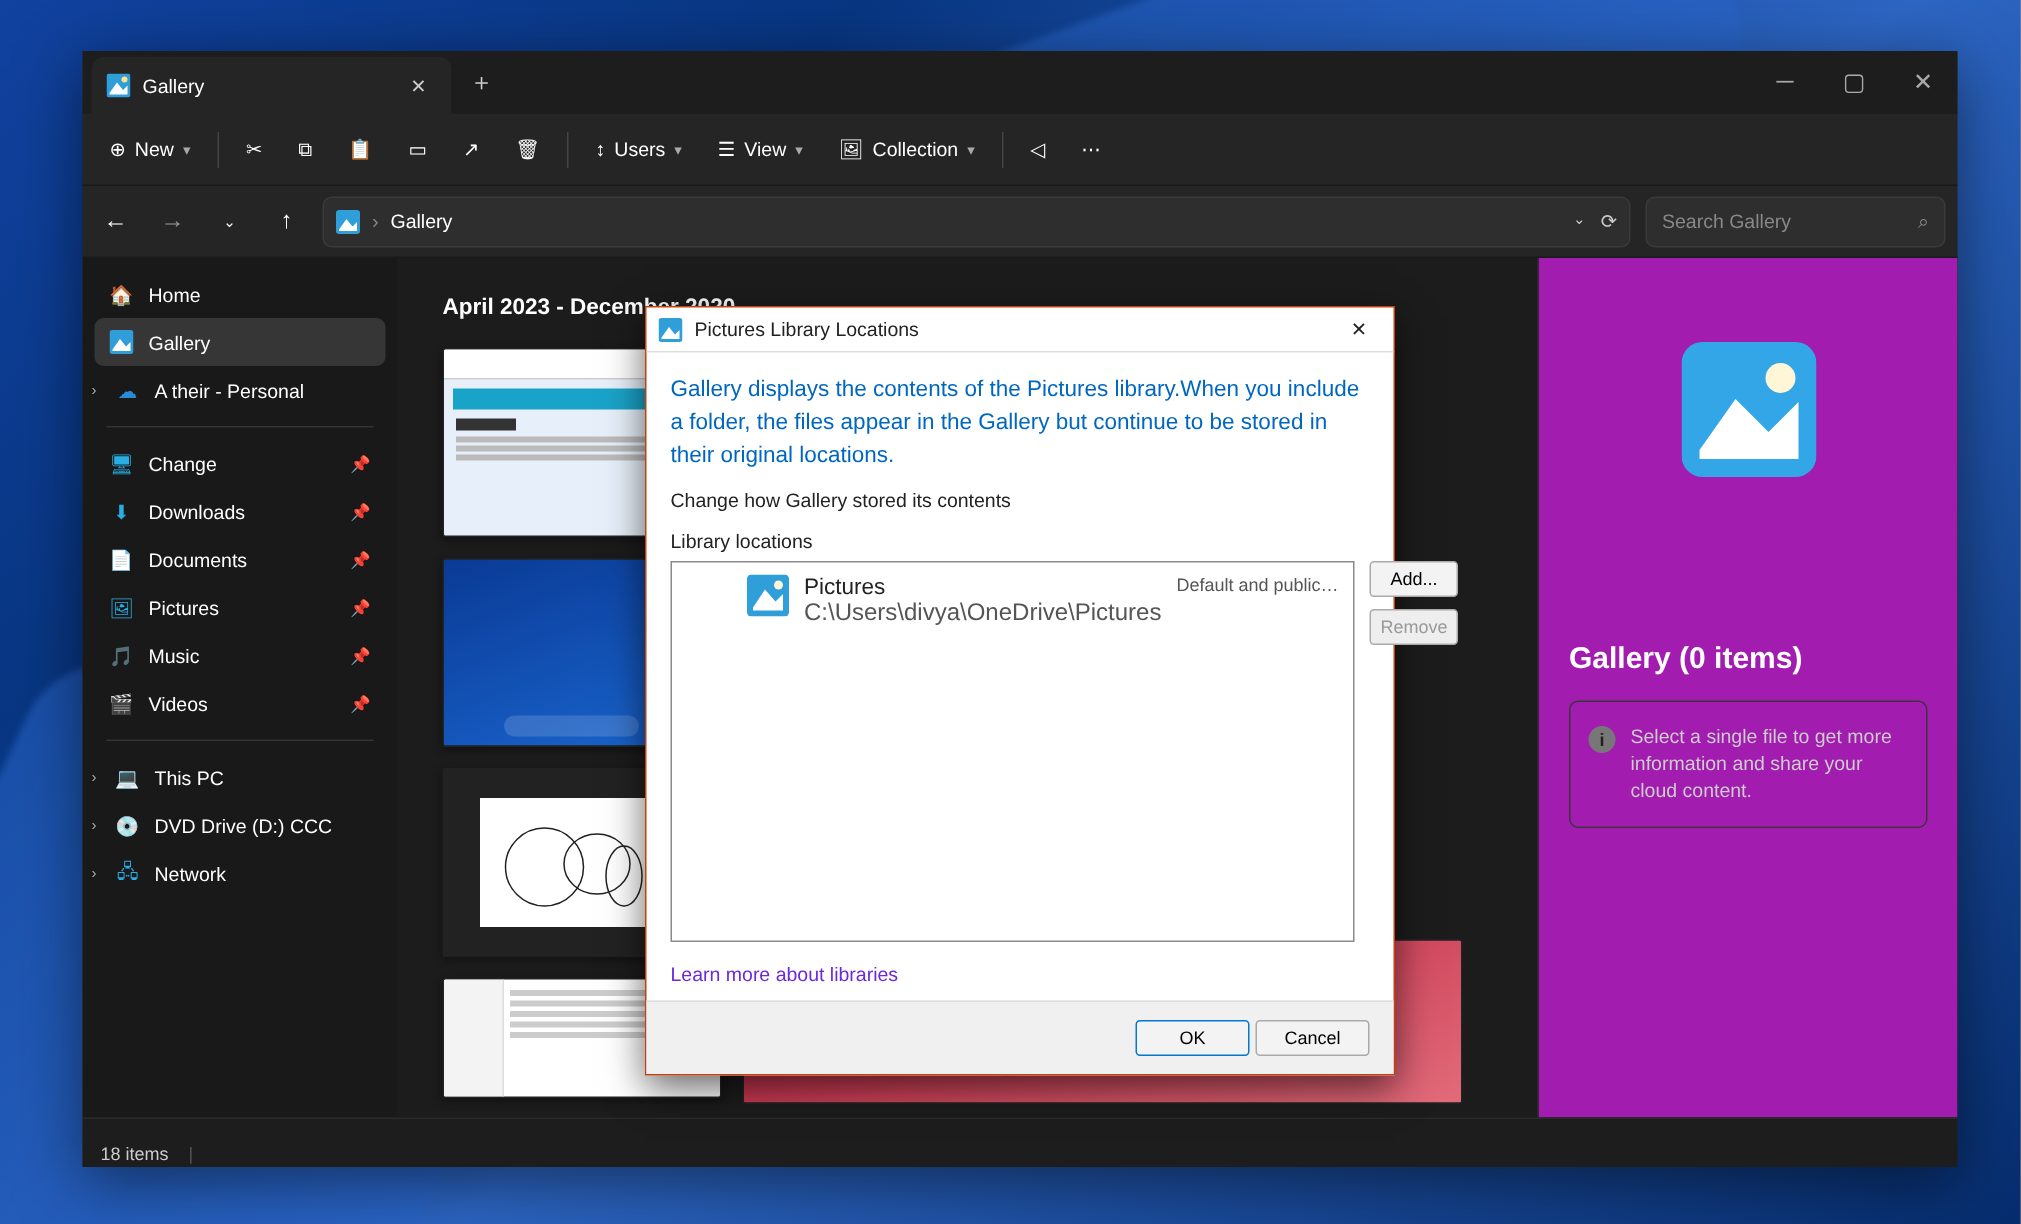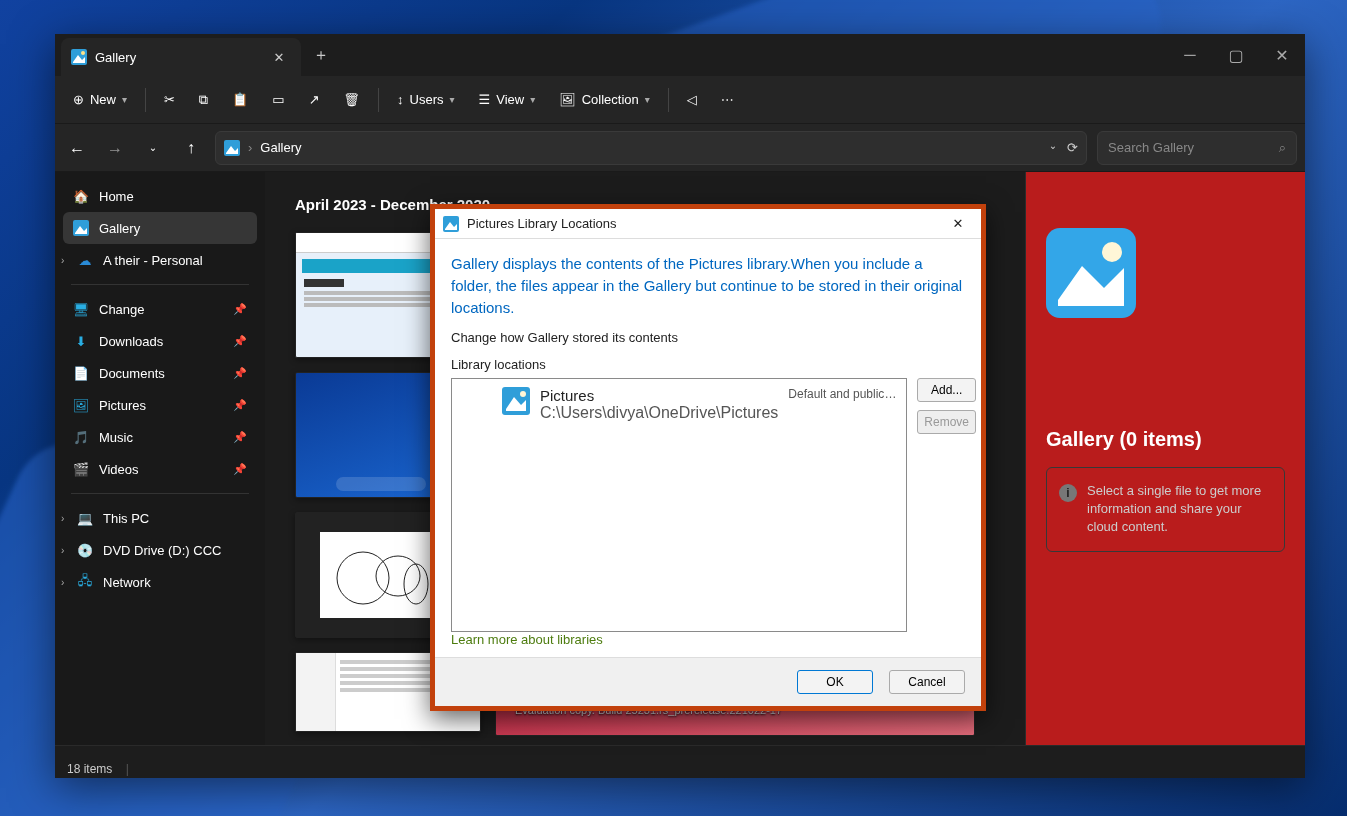--- a/index.html
+++ b/index.html
@@ -42,46 +42,46 @@
   .thumbs{position:absolute;left:30px;top:60px;}
   .thumb{width:186px;height:126px;margin-bottom:14px;background:#000;border-radius:2px;overflow:hidden;border:1px solid #222;box-shadow:0 2px 6px rgba(0,0,0,.4);}
   .thumb.wide{width:186px;height:80px;}
   .thumb-wl{background:#e7f0fa;}
   .thumb-win{background:linear-gradient(160deg,#0a3a95,#1a66d0);}
   .thumb-paint{background:#222;display:flex;align-items:center;justify-content:center;}
   .thumb-exp{background:#fff;}
   .bigthumb{position:absolute;left:230px;top:454px;width:480px;height:110px;background:linear-gradient(160deg,#ba1a38,#e26b7a);border:1px solid #222;border-radius:2px;}
   .evaltext{position:absolute;left:250px;top:520px;color:#ddd;font-size:11px;text-shadow:0 1px 2px #000;}
   
-  .details{width:280px;background:#b91c1c;border-left:1px solid #2c2c2c;padding:20px;display:flex;flex-direction:column;}
+  .details{width:280px;background:#a21caf;border-left:1px solid #2c2c2c;padding:20px;display:flex;flex-direction:column;align-items:center;}
   .bigico{width:90px;height:90px;margin:36px 0 110px;}
   .dtitle{align-self:flex-start;color:#fff;font-size:20px;font-weight:600;margin-bottom:16px;}
   .infobox{align-self:stretch;border:1px solid #383838;border-radius:6px;padding:14px 14px 14px 40px;color:#ccc;font-size:13px;position:relative;line-height:1.4;}
   .infobox .info-i{position:absolute;left:12px;top:16px;width:18px;height:18px;border-radius:50%;background:#777;color:#202020;display:flex;align-items:center;justify-content:center;font-size:12px;font-weight:700;}
   .status{height:22px;background:#1d1d1d;color:#ccc;font-size:12px;padding:16px 12px;border-top:1px solid #2a2a2a;}
   
-  .dialog{position:absolute;left:430px;top:204px;width:556px;background:#fff;border:5px solid #c2410c;box-shadow:0 8px 24px rgba(0,0,0,.6);font-size:13px;color:#222;}
+  .dialog{position:absolute;left:430px;top:204px;width:500px;background:#fff;border:1px solid #c2410c;box-shadow:0 8px 24px rgba(0,0,0,.6);font-size:13px;color:#222;}
   .dlg-title{height:30px;display:flex;align-items:center;padding:0 8px;gap:8px;border-bottom:1px solid #ddd;}
   .dlg-title .x{margin-left:auto;width:30px;height:24px;display:flex;align-items:center;justify-content:center;}
   .dlg-body{padding:14px 16px 10px;}
   .dlg-head{color:#0067c0;font-size:15px;line-height:1.45;margin-bottom:12px;}
   .dlg-sub{color:#222;margin-bottom:12px;}
   .dlg-loc{margin-bottom:6px;}
   .dlg-row{display:flex;gap:10px;}
   .loclist{flex:1;height:254px;border:1px solid #8a8a8a;padding:8px;}
   .locitem{display:flex;align-items:flex-start;gap:10px;}
   .locitem .txt{flex:1;}
   .locitem .name{font-size:15px;}
   .locitem .path{font-size:16px;color:#555;white-space:nowrap;}
   .locitem .save{font-size:12px;color:#555;margin-left:auto;white-space:nowrap;max-width:110px;overflow:hidden;text-overflow:ellipsis;}
   .sidebtns{display:flex;flex-direction:column;gap:8px;width:78px;}
   .wbtn{border:1px solid #aaa;background:#f3f3f3;height:24px;font-size:12px;border-radius:3px;}
   .wbtn:disabled{color:#999;background:#eee;}
-  .learn{color:#4d7c0f;display:inline-block;}
-  .dlg-foot{background:#f0f0f0;padding:12px 16px;display:flex;justify-content:flex-end;gap:16px;border-top:1px solid #ddd;}
+  .learn{color:#6d28d9;margin-top:14px;display:inline-block;}
+  .dlg-foot{background:#f0f0f0;padding:12px 16px;display:flex;justify-content:flex-end;gap:4px;border-top:1px solid #ddd;}
   .dlg-foot .wbtn{width:76px;}
   .dlg-foot .primary{border:1px solid #0078d4;}
 </style>
 </head>
 <body>
 
 <div class="bg-shape" style="left:620px;top:-40px;width:540px;height:200px;transform:rotate(-20deg);"></div>
 <div class="bg-shape" style="left:-80px;top:480px;width:380px;height:500px;transform:rotate(25deg);"></div>
 
 <div class="window">

